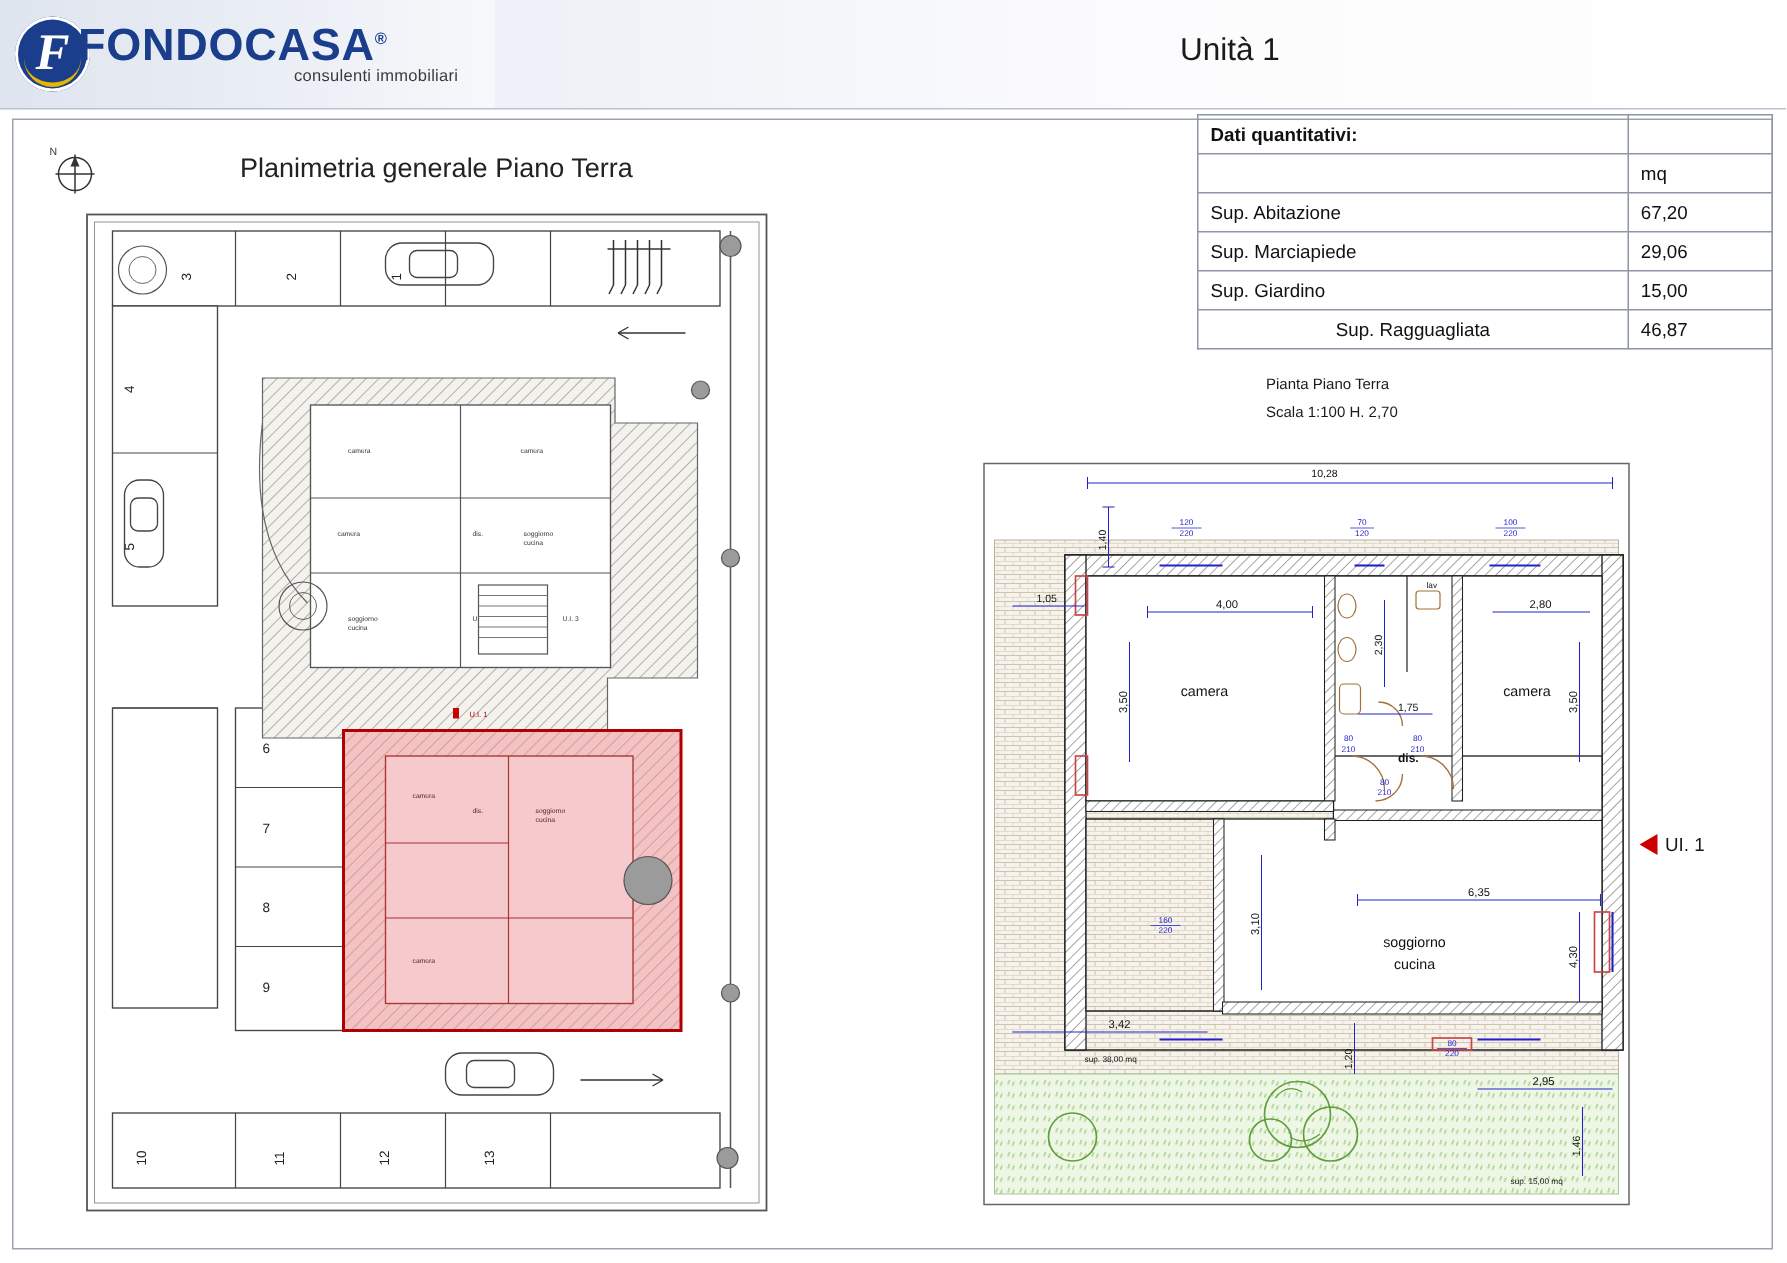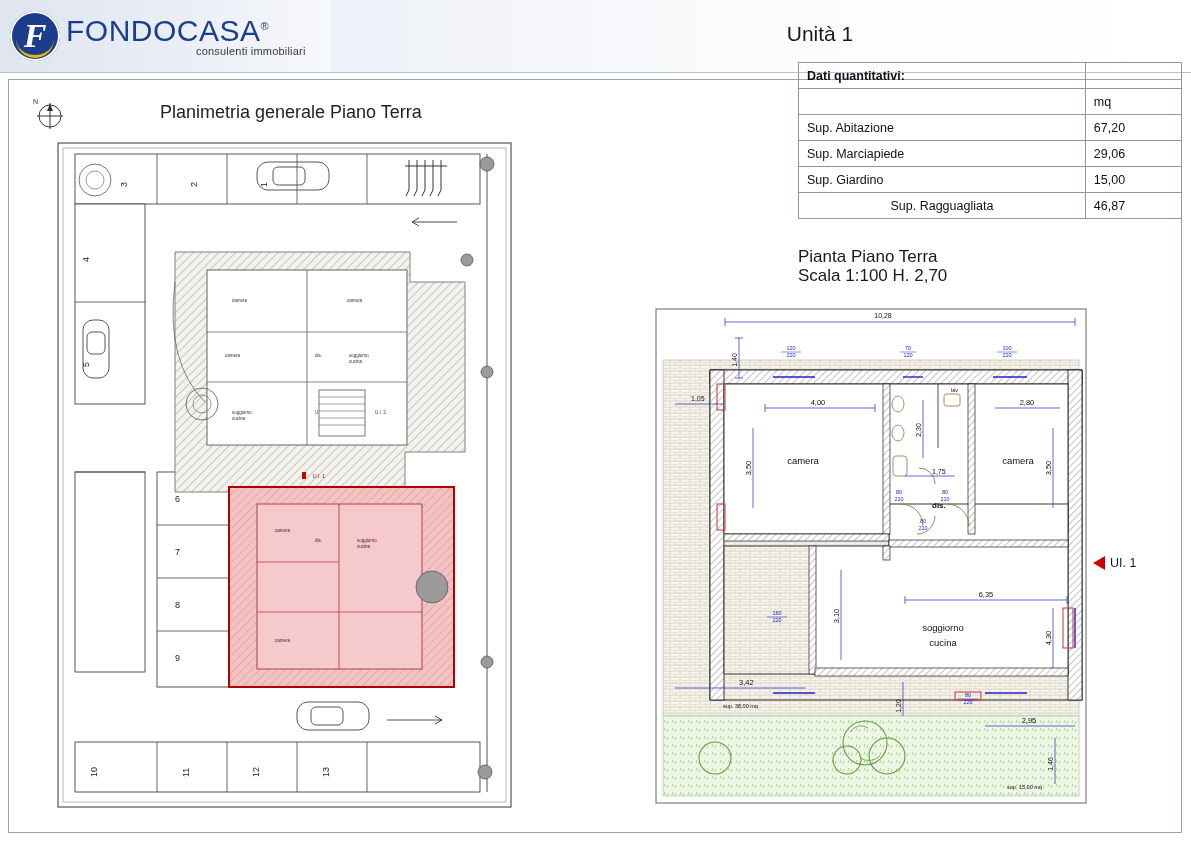--- a/index.html
+++ b/index.html
@@ -57,24 +57,24 @@
   }
   .logo-badge .swoosh {
     position: absolute;
     left: 6px; top: 26px;
     width: 38px; height: 18px;
     border-bottom: 3px solid #e8b600;
     border-radius: 0 0 20px 20px;
   }
   .logo-word {
     position: absolute;
-    left: 66px; top: 14px;
+    left: 52px; top: 14px;
     font-family: "Liberation Sans", sans-serif;
     font-size: 30px;
-    font-weight: normal;
+    font-weight: bold;
     letter-spacing: 0.5px;
     color: #1b3e8c;
   }
   .logo-word .reg {
     font-size: 11px;
     vertical-align: super;
   }
   .logo-sub {
     position: absolute;
     left: 196px; top: 45px;
@@ -121,43 +121,43 @@
 
   .siteplan {
     position: absolute;
     left: 57px; top: 142px;
     width: 455px; height: 666px;
   }
 
   
   .data-table {
     position: absolute;
-    left: 798px; top: 62px;
+    left: 798px; top: 76px;
     width: 384px;
     border-collapse: collapse;
     font-size: 12.5px;
   }
   .data-table td {
     border: 1px solid #8c96a5;
     padding: 4px 8px;
     height: 17px;
     color: #111;
   }
   .data-table .hdr {
     font-weight: bold;
     border-bottom: 1px solid #8c96a5;
   }
   .data-table .lbl { width: 298px; }
   .data-table .val { width: 86px; }
   .data-table .rightlabel { text-align: center; margin-top: 47px; }
 
   .pianta-caption {
     position: absolute;
-    left: 798px; top: 247px;
-    font-size: 17px;
+    left: 844px; top: 247px;
+    font-size: 10px;
     line-height: 19px;
     color: #1a1a1a;
   }
 
   .floorplan {
     position: absolute;
     left: 655px; top: 308px;
     width: 432px; height: 496px;
   }
 

